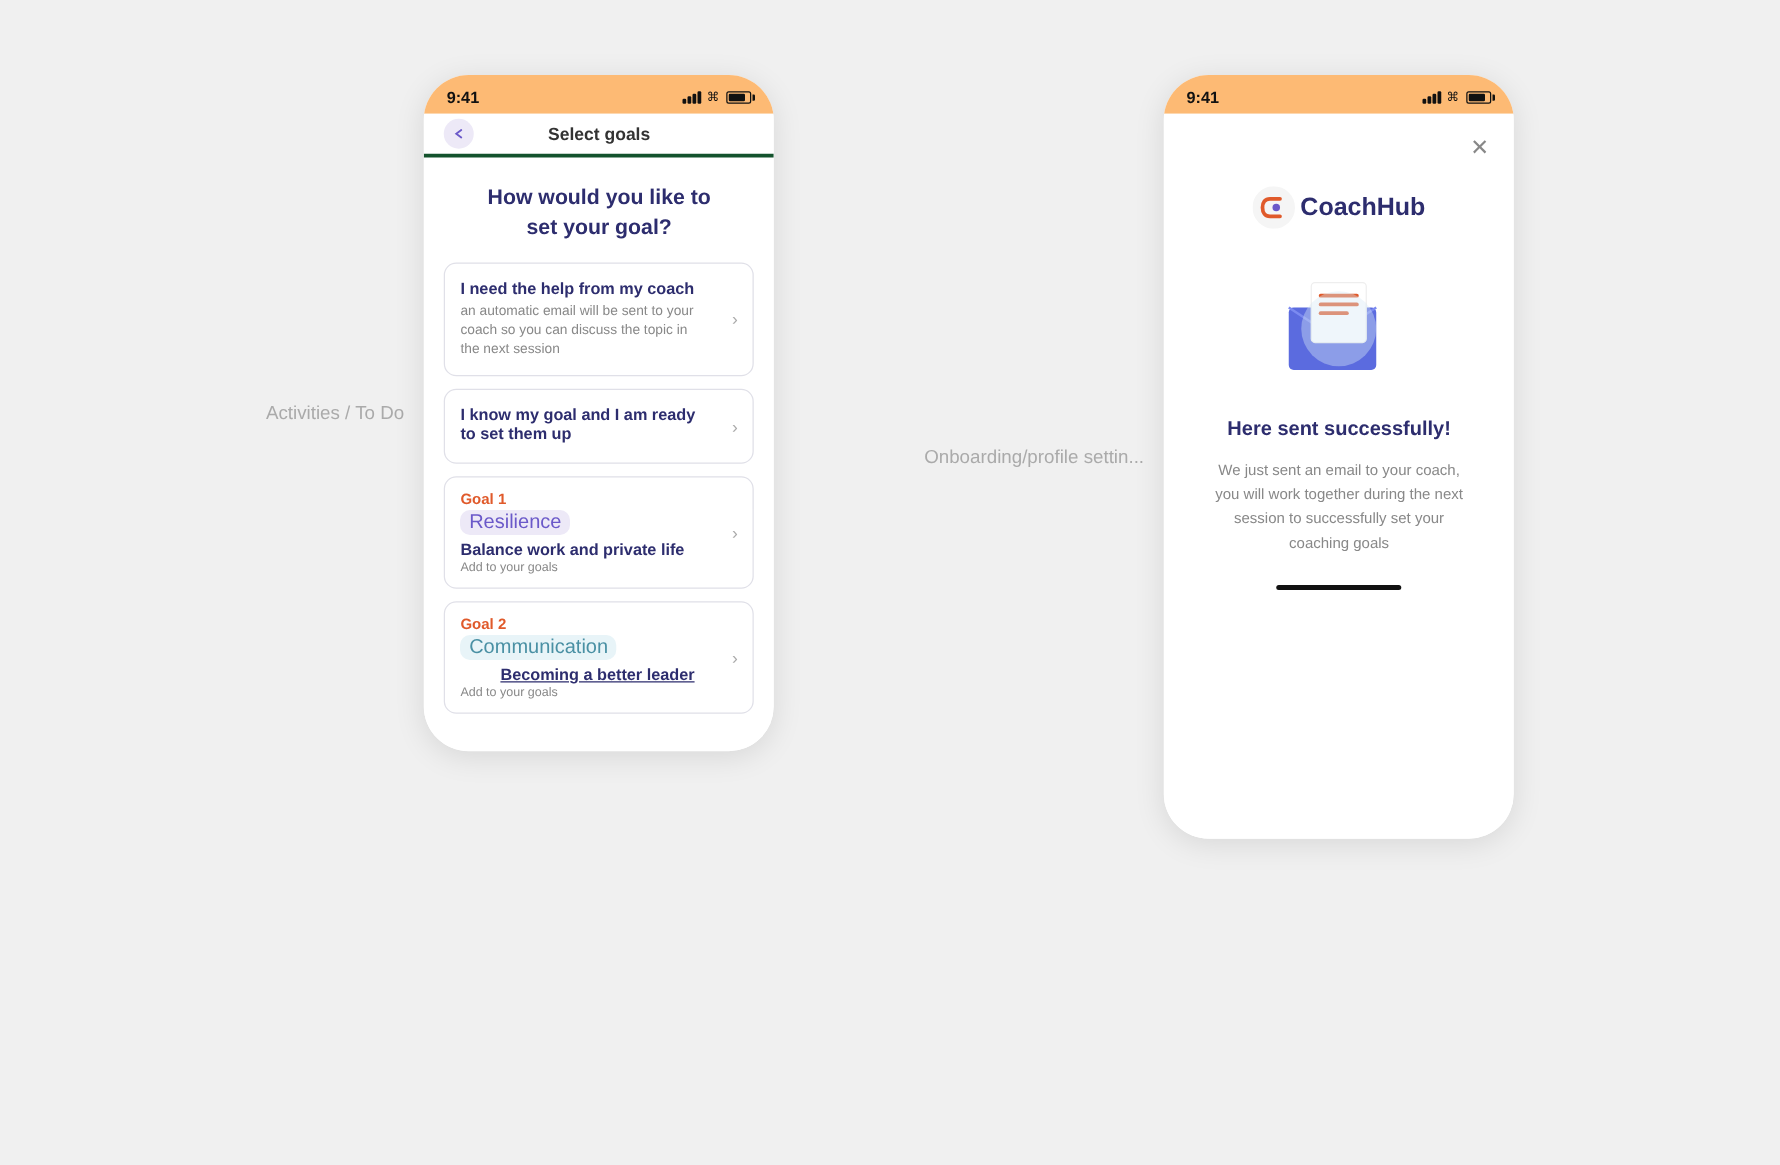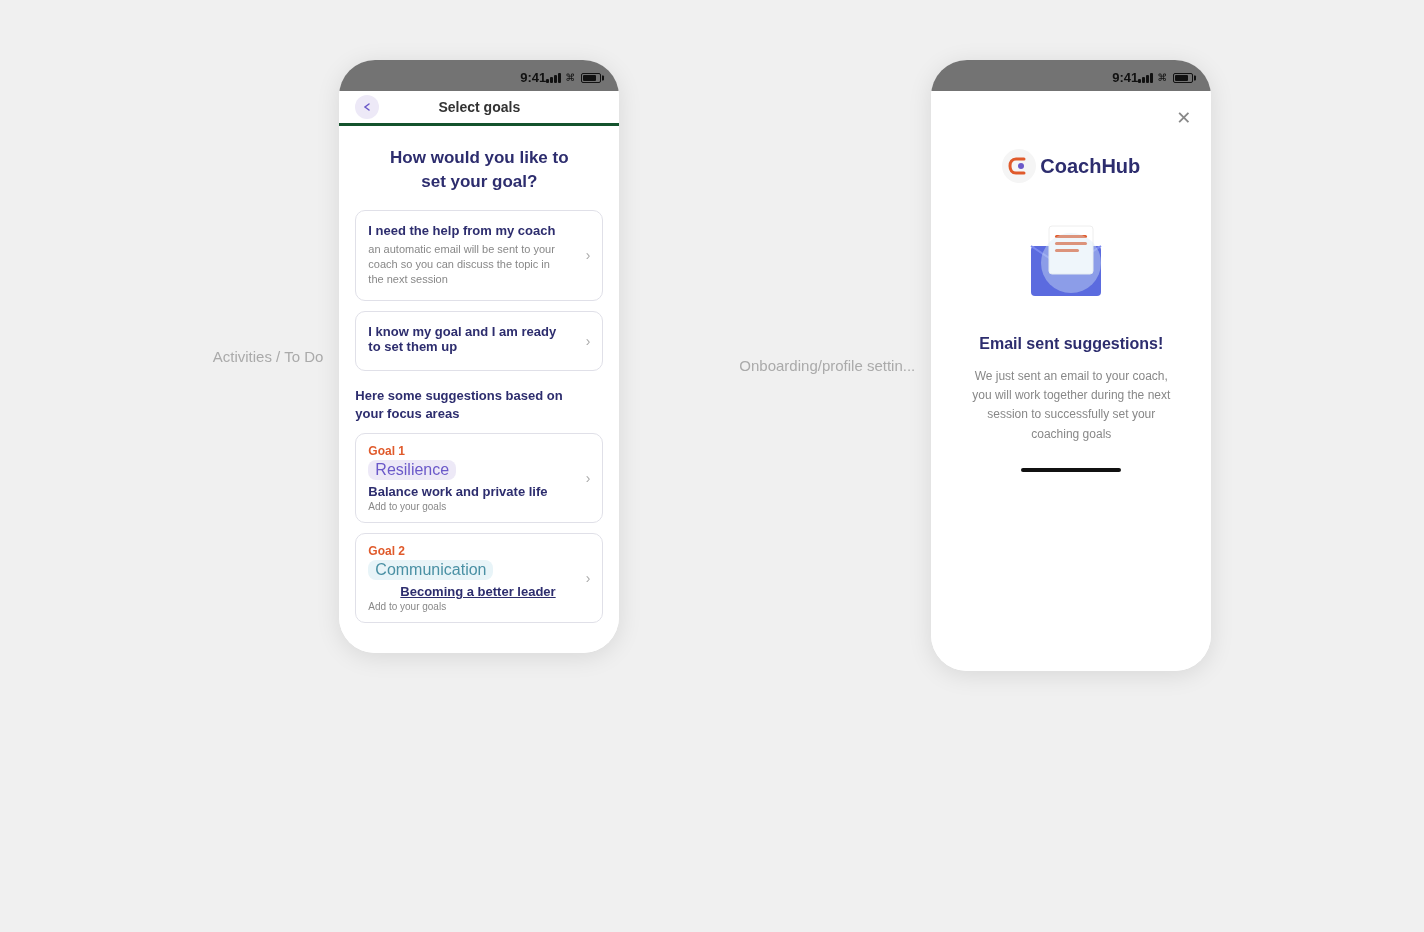--- a/index.html
+++ b/index.html
@@ -33,24 +33,24 @@
       background: #fff;
       border-radius: 36px;
       overflow: hidden;
       box-shadow: 0 4px 24px rgba(0,0,0,0.10);
       position: relative;
     }
 
     
     .status-bar {
       display: flex;
-      justify-content: flex-end;
+      justify-content: space-between;
       align-items: center;
       padding: 10px 18px 6px;
-      background: #737373;
+      background: #fdba74;
     }
     .status-time {
       font-size: 13px;
       font-weight: 600;
       color: #111;
     }
     .status-icons {
       display: flex;
       gap: 4px;
       align-items: center;
@@ -345,24 +345,20 @@
         <div class="option-card-title">I need the help from my coach</div>
         <div class="option-card-desc">an automatic email will be sent to your coach so you can discuss the topic in the next session</div>
         <span class="option-chevron">›</span>
       </div>
 
       <div class="option-card">
         <div class="option-card-title">I know my goal and I am ready to set them up</div>
         <span class="option-chevron">›</span>
       </div>
 
-      <div class="suggestions-heading">
-        <span>Here some suggestions based on</span><br>
-        <span>your focus areas</span>
-      </div>
 
       <div class="goal-card">
         <div class="goal-number">Goal 1</div>
         <div><span class="goal-tag">Resilience</span></div>
         <div class="goal-title">Balance work and private life</div>
         <div class="goal-add">Add to your goals</div>
         <span class="goal-chevron">›</span>
       </div>
 
       <div class="goal-card">
@@ -422,19 +418,19 @@
           <rect x="28" y="15" width="44" height="48" rx="3" fill="#fff" stroke="#eee" stroke-width="1"></rect>
 
           <rect x="34" y="24" width="32" height="3" rx="1.5" fill="#e05a2b"></rect>
           <rect x="34" y="31" width="32" height="3" rx="1.5" fill="#e05a2b"></rect>
           <rect x="34" y="38" width="24" height="3" rx="1.5" fill="#e05a2b"></rect>
 
           <circle cx="50" cy="52" r="30" fill="#d8e8f5" opacity="0.4"></circle>
         </svg>
       </div>
 
-      <div class="success-title">Email sent suggestions!</div>
+      <div class="success-title">Here sent successfully!</div>
       <div class="success-desc">We just sent an email to your coach, you will work together during the next session to successfully set your coaching goals</div>
 
       <div class="home-indicator"></div>
     </div>
   </div>
 </div>
 
 </body></html>

